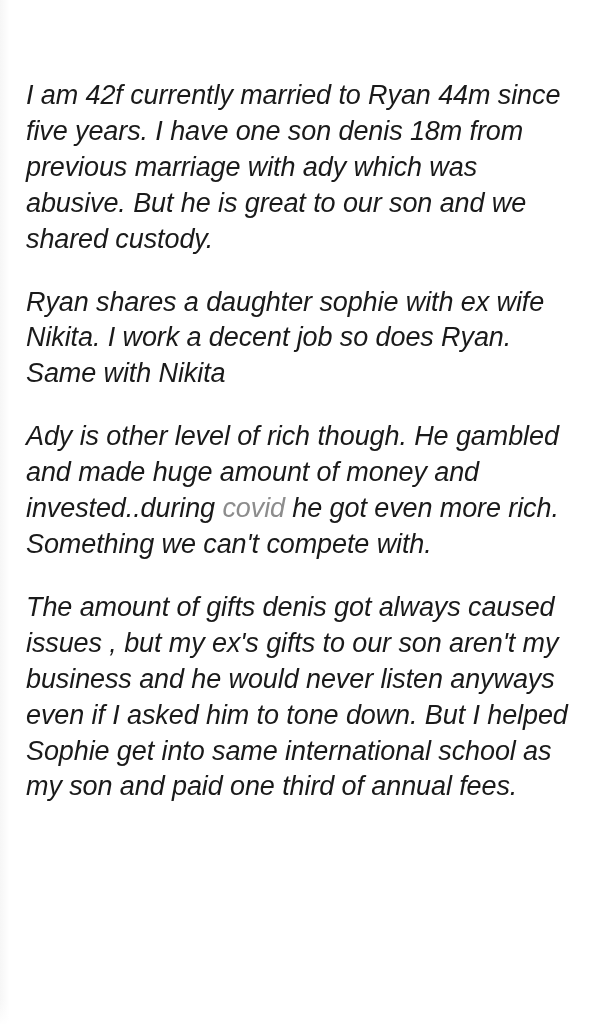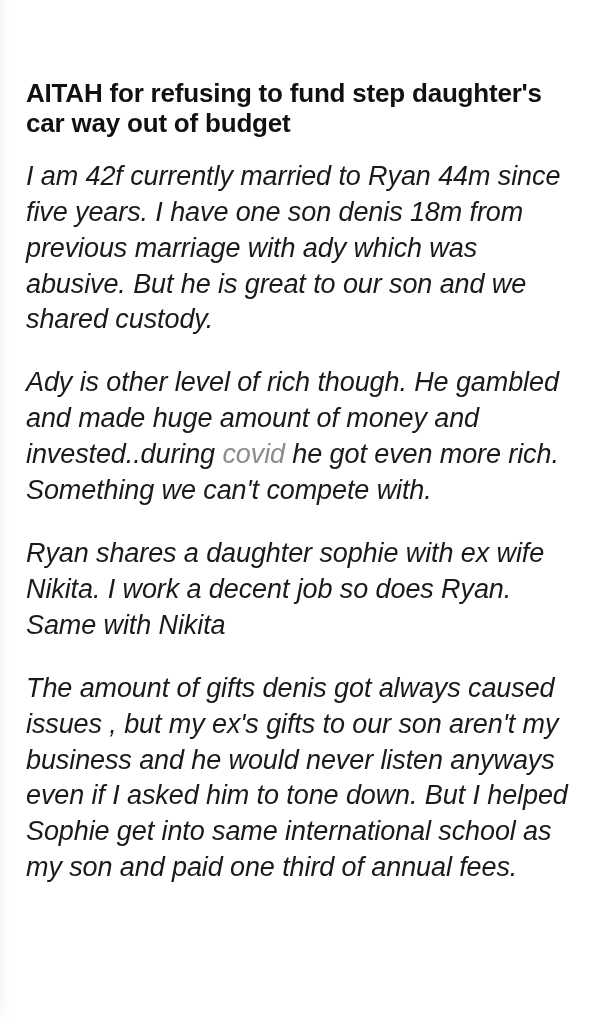--- a/index.html
+++ b/index.html
@@ -74,24 +74,23 @@
     height: 62px;
     background: #ffffff;
   }
 </style>
 </head>
 <body>
 
 <div class="page">
   <div class="top-strip"></div>
 
-  <h1 class="post-title">AITAH for refusing to fund step daughter's car way out of budget</h1>
 
   <div class="post-body">
     <p class="para">I am 42f currently married to Ryan 44m since five years. I have one son denis 18m from previous marriage with ady which was abusive. But he is great to our son and we shared custody.</p>
+    <p class="para">Ryan shares a daughter sophie with ex wife Nikita. I work a decent job so does Ryan. Same with Nikita</p>
     <p class="para"><span>Ady is other level of rich though. He gambled and made huge amount of money and invested..during </span><span class="faded-word">covid</span><span> he got even more rich. Something we can't compete with.</span></p>
-    <p class="para">Ryan shares a daughter sophie with ex wife Nikita. I work a decent job so does Ryan. Same with Nikita</p>
     <p class="para">The amount of gifts denis got always caused issues , but my ex's gifts to our son aren't my business and he would never listen anyways even if I asked him to tone down. But I helped Sophie get into same international school as my son and paid one third of annual fees.</p>
   </div>
 
   <div class="edge-shadow-left"></div>
   <div class="bottom-fade"></div>
 </div>
 
 </body></html>

